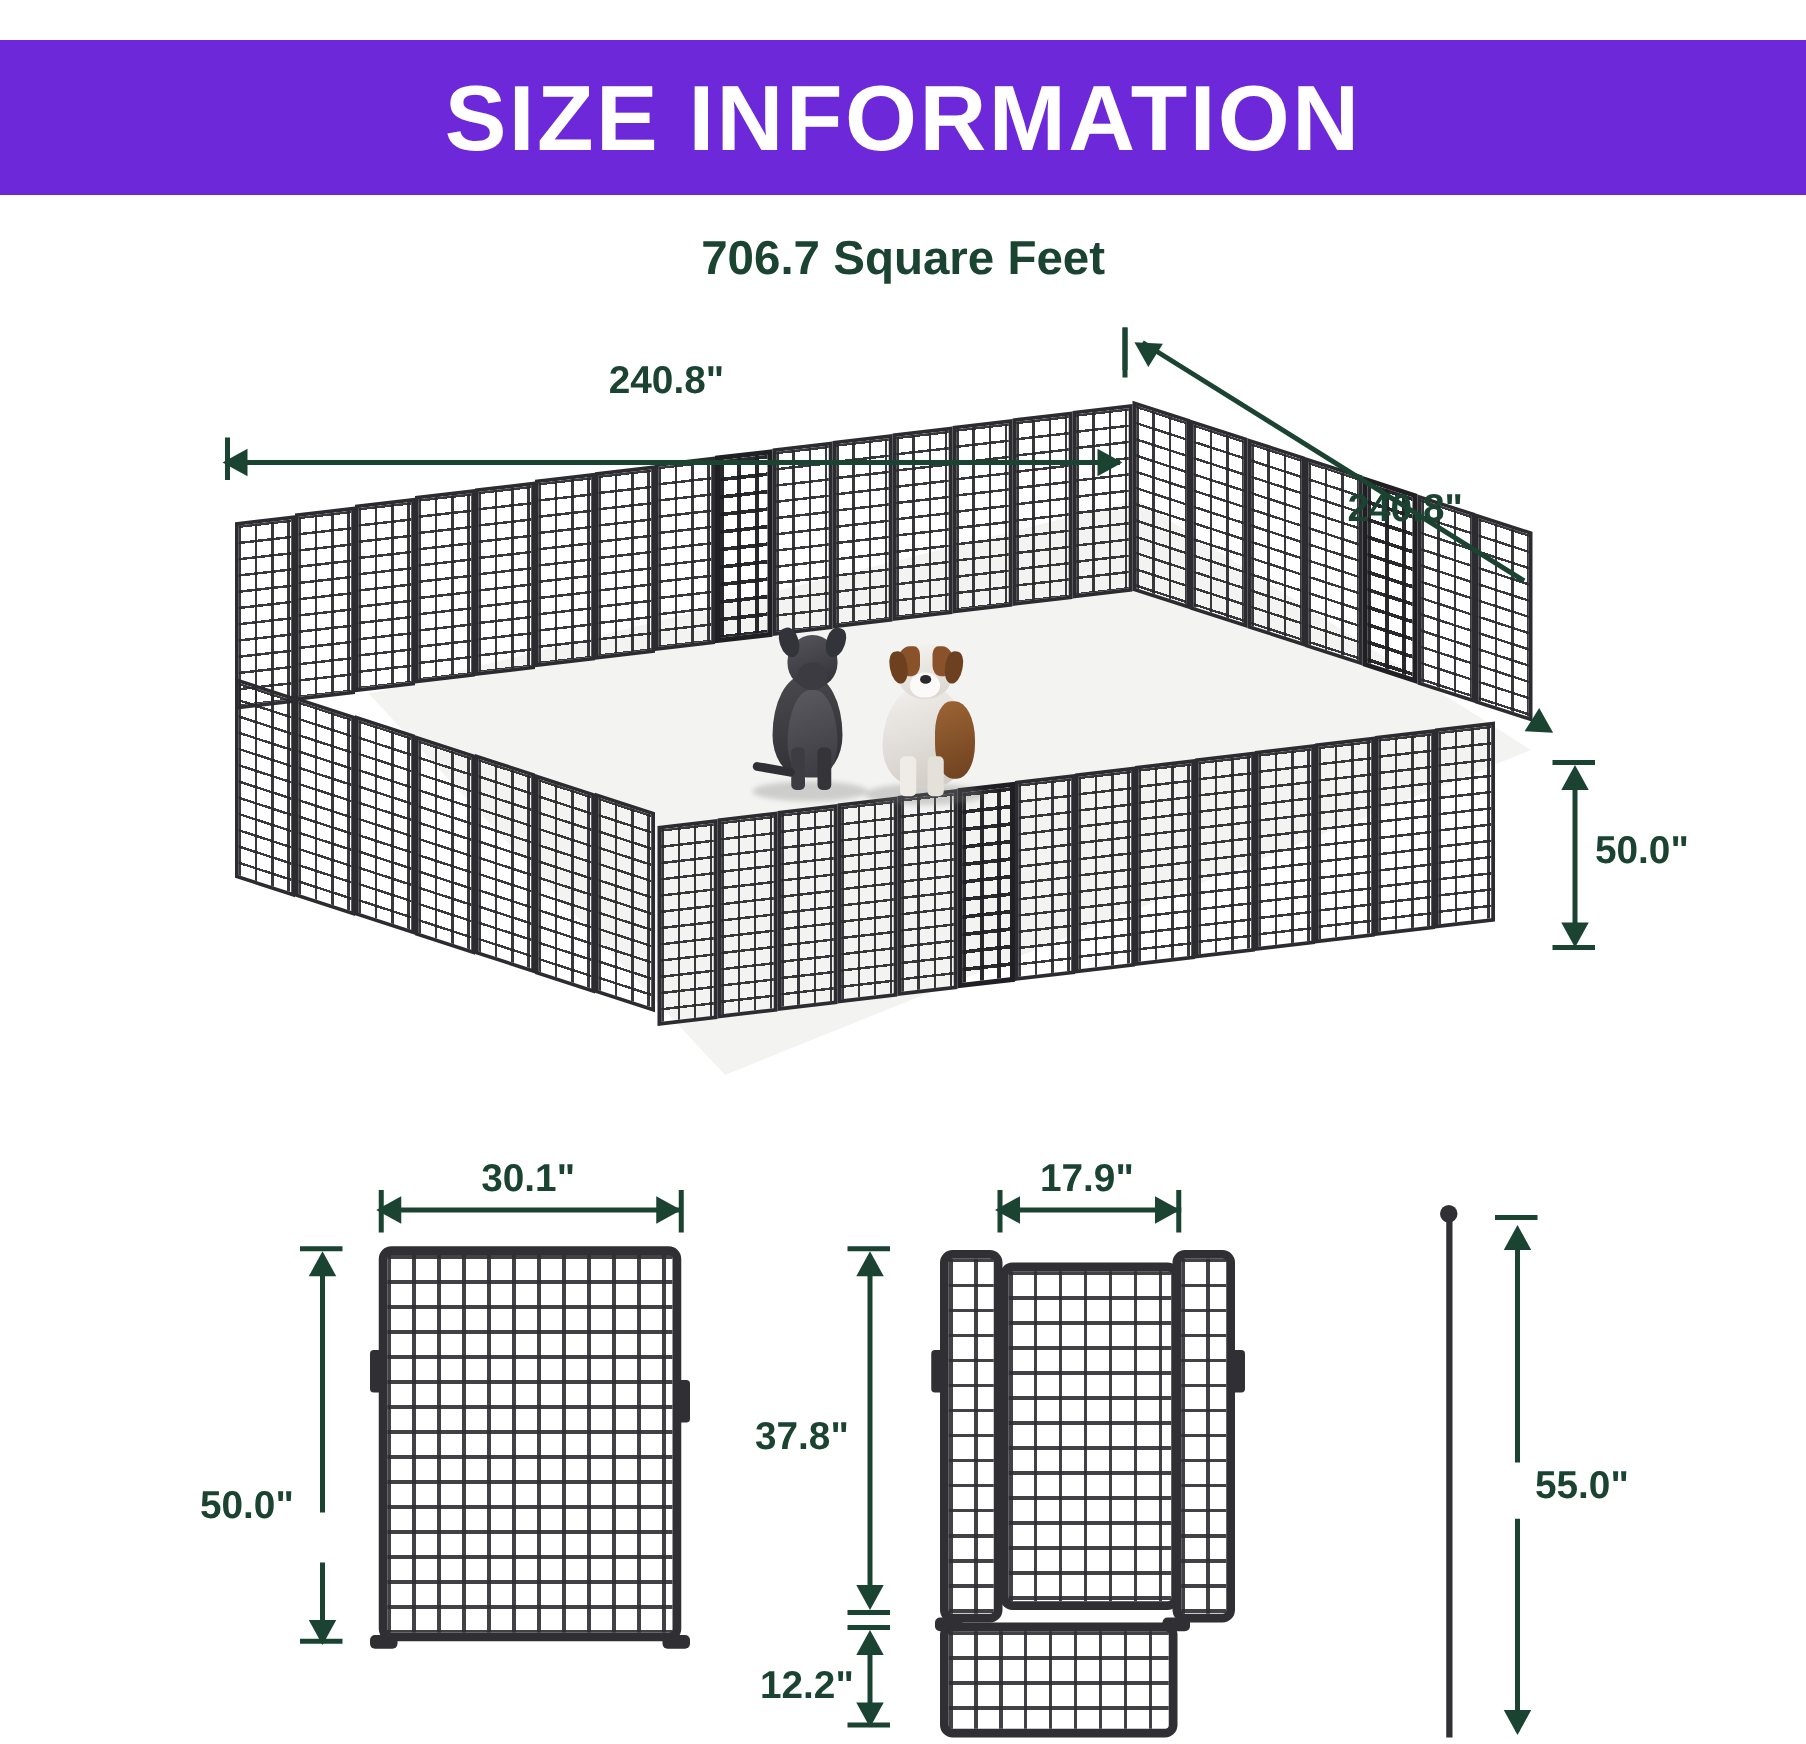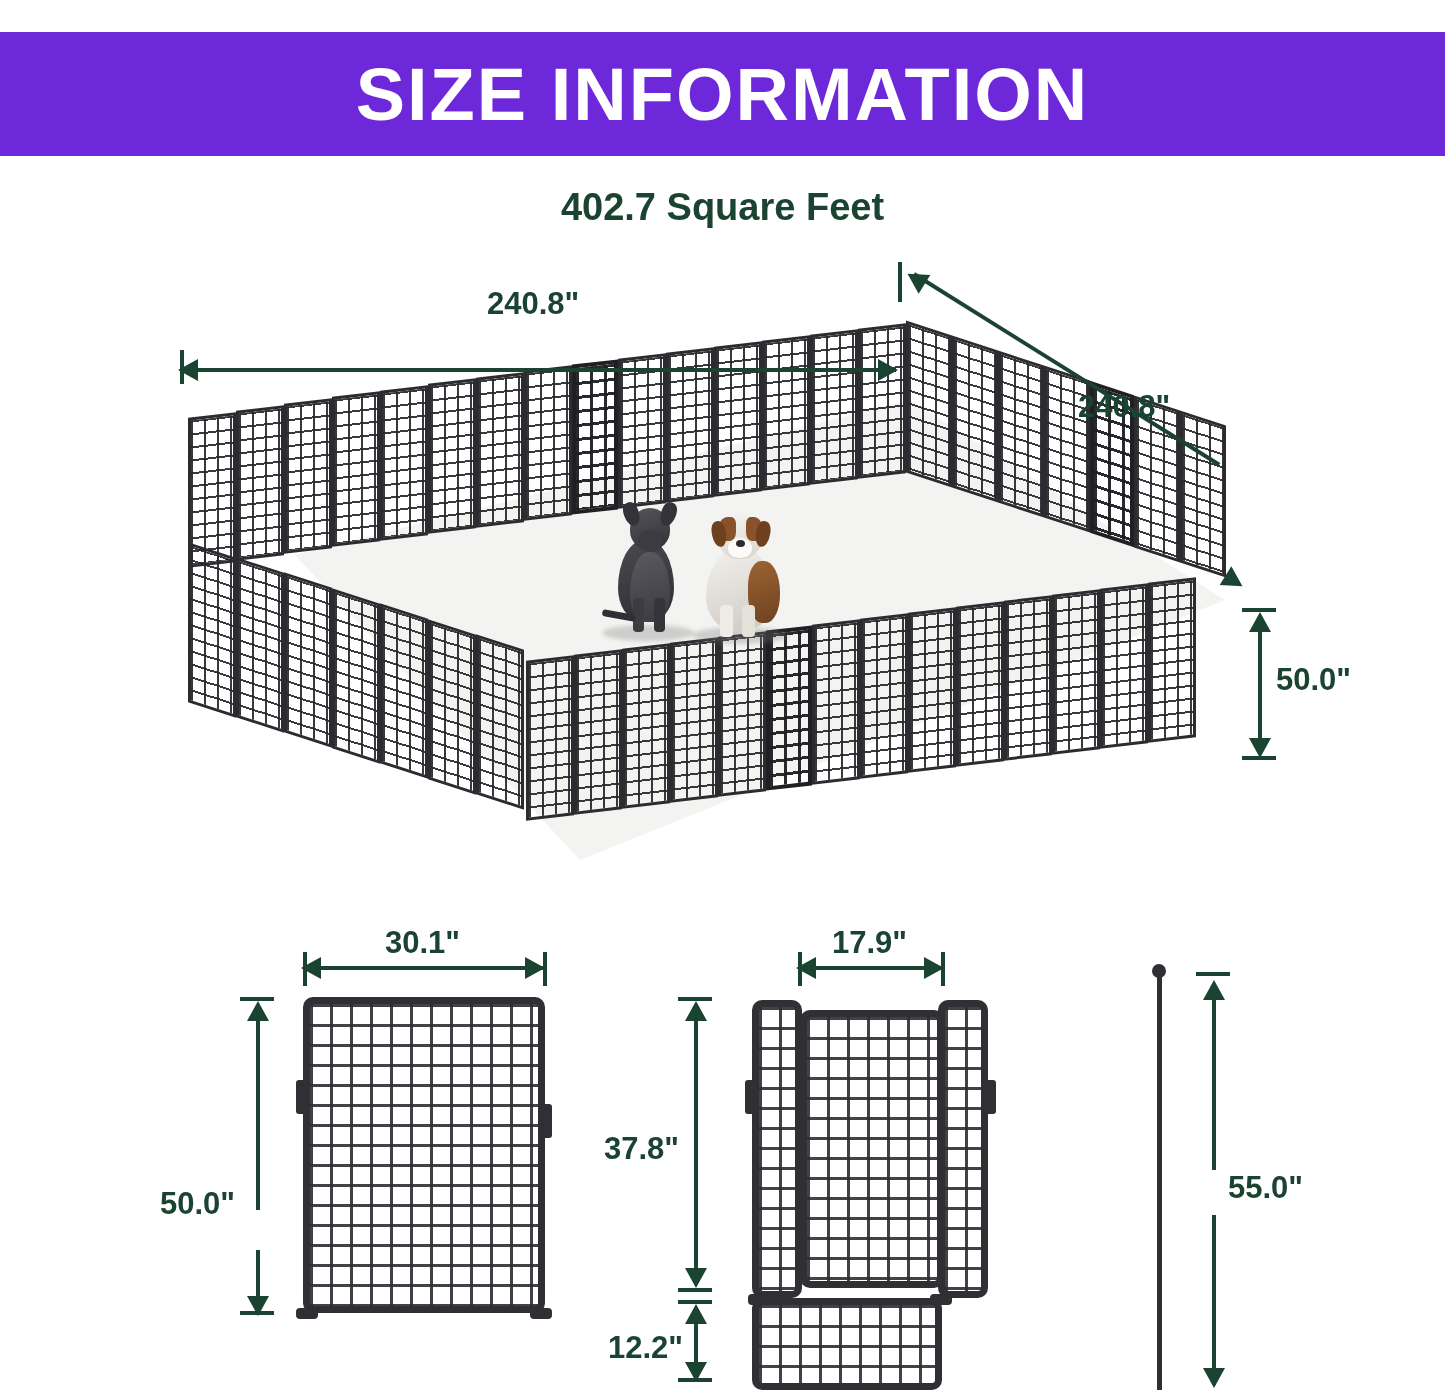--- a/index.html
+++ b/index.html
@@ -85,21 +85,21 @@
   .rod{position:absolute;width:5px;background:#2f2f34;}
   .rod-top{position:absolute;width:14px;height:14px;border-radius:50%;background:#2f2f34;}
 </style>
 </head>
 <body>
 
 <div class="header">
   <div class="header-title">SIZE INFORMATION</div>
 </div>
 
-<div class="subtitle">402.7 Square Feet</div>
+<div class="subtitle">706.7 Square Feet</div>
 
 <div>
 
   <div style="position:absolute;left:180px;top:300px;width:1060px;height:620px;overflow:hidden;">
 
     <div style="position:absolute;left:0;top:0;width:1060px;height:620px;
                 background:#f3f3f1;
                 clip-path:polygon(115px 255px, 730px 100px, 1045px 300px, 400px 560px);"></div>
 
     <div>

